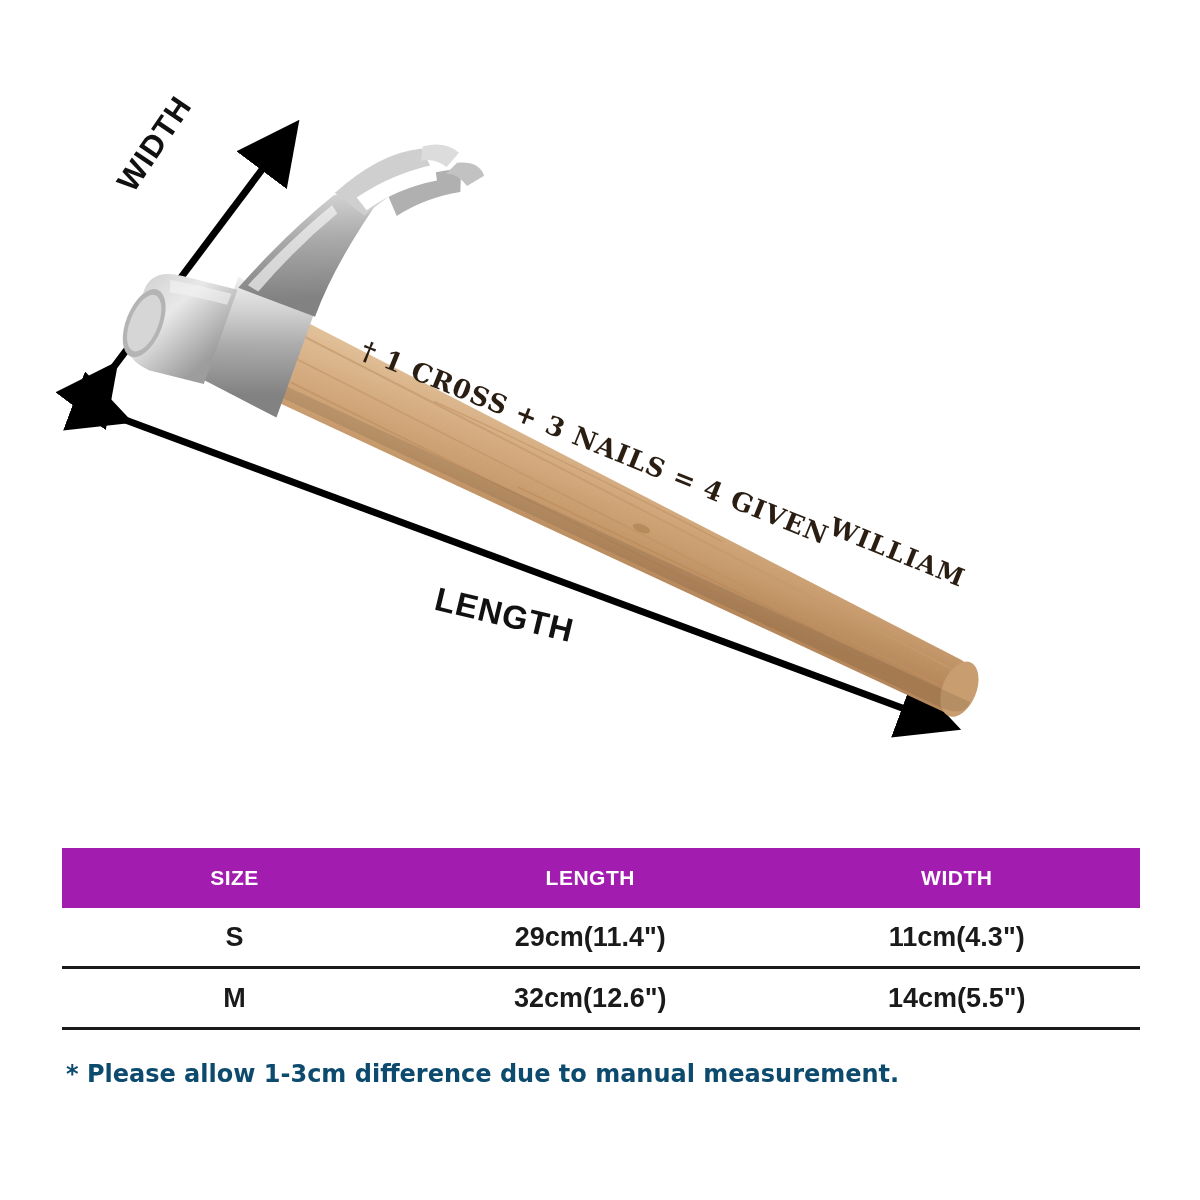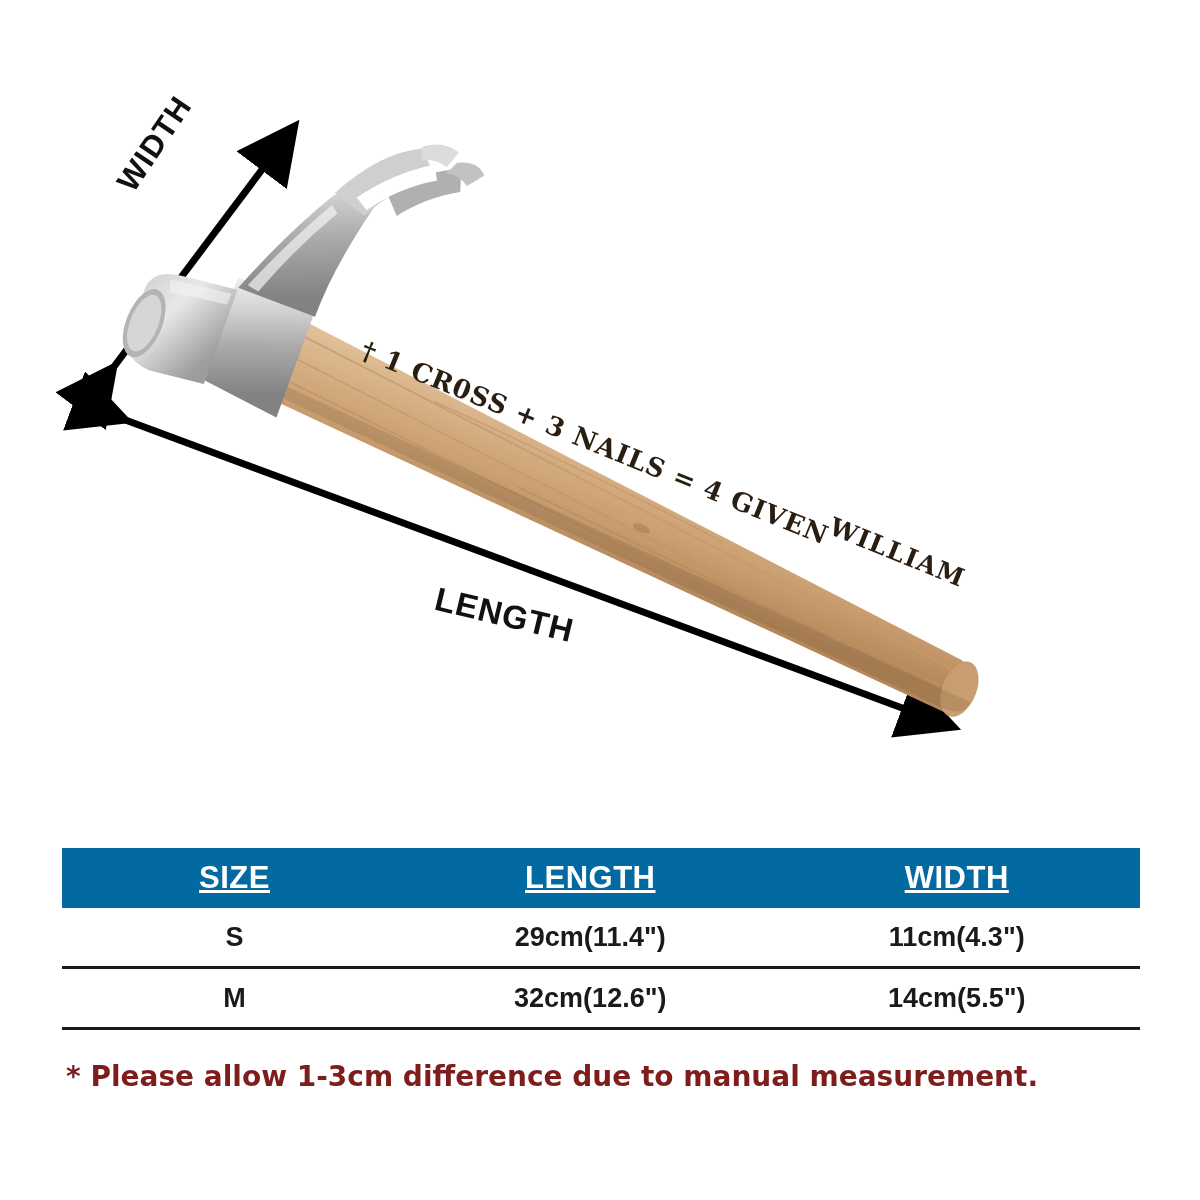--- a/index.html
+++ b/index.html
@@ -84,48 +84,47 @@
     border-collapse: collapse;
     table-layout: fixed;
   }
   #size-table th,
   #size-table td {
     text-align: center;
     font-weight: bold;
     color: #1a1a1a;
   }
   #size-table thead th {
-    background: #0369a1;
+    background: #a21caf;
     color: #ffffff;
-    font-size: 31px;
+    font-size: 21px;
     height: 58px;
     letter-spacing: 0.5px;
-    text-decoration: underline;
   }
   #size-table tbody td {
     font-size: 27px;
     height: 56px;
     border-top: 3px solid #1a1a1a;
     border-bottom: 3px solid #1a1a1a;
     background: #ffffff;
   }
   #size-table tbody tr:first-child td {
     border-top: none;
   }
   .col-size { width: 32%; }
   .col-length { width: 34%; }
   .col-width { width: 34%; }
 
   #table-note {
     position: absolute;
     left: 66px;
     top: 1060px;
-    font-size: 28px;
-    font-weight: bold;
-    color: #7f1d1d;
+    font-size: 24px;
+    font-weight: bold;
+    color: #0c4a6e;
     font-family: "DejaVu Sans", sans-serif;
   }
 </style>
 </head>
 <body>
 
 <div id="product-figure">
 
   <svg id="hammer-svg" width="1200" height="830" viewBox="0 0 1200 830" xmlns="http://www.w3.org/2000/svg">
     <defs>

